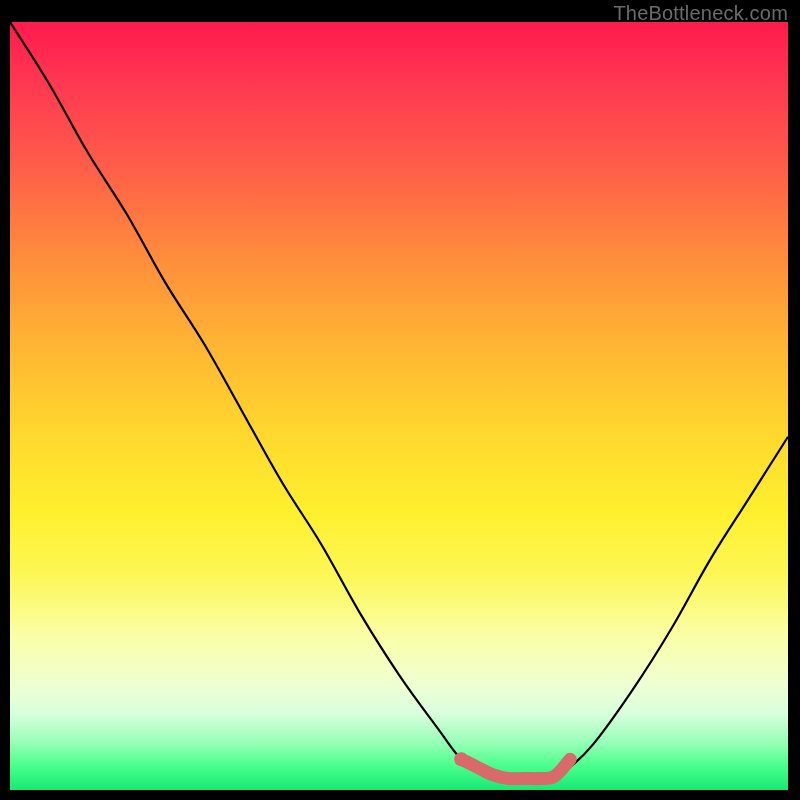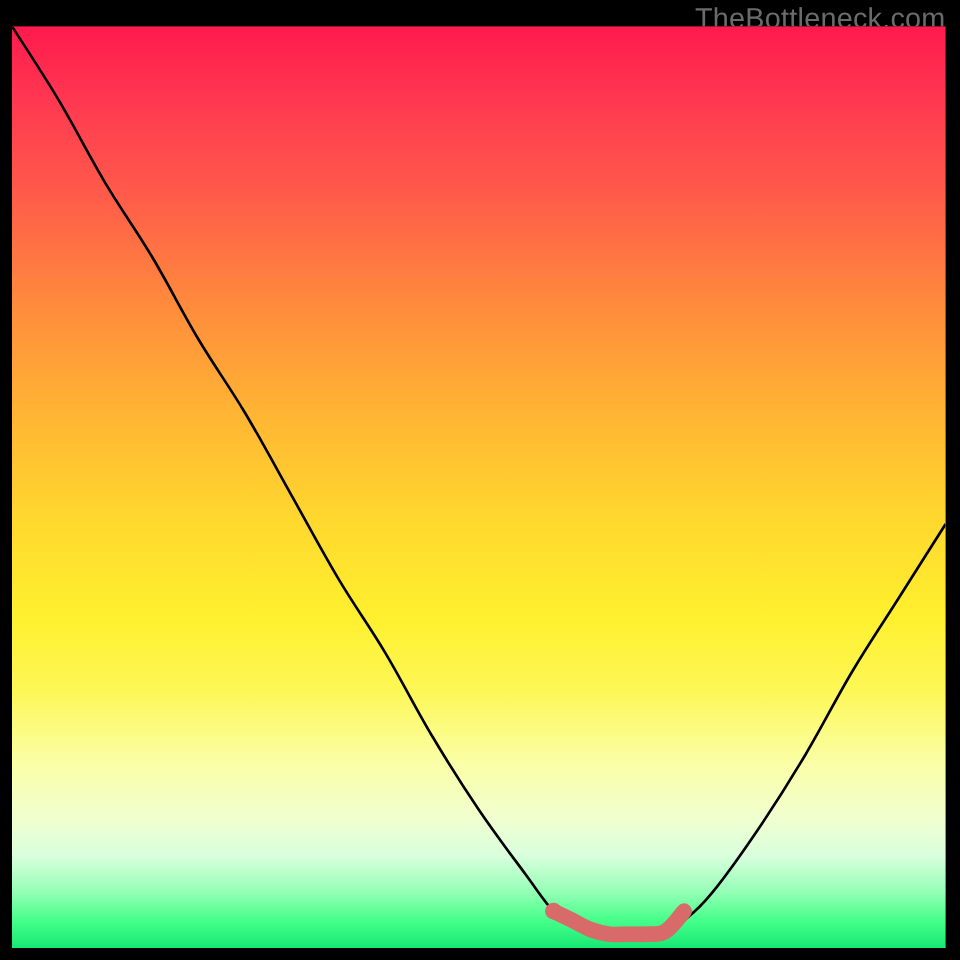--- a/index.html
+++ b/index.html
@@ -46,21 +46,21 @@
     left: 0;
     top: 0;
     width: 778px;
     height: 768px;
   }
   .watermark {
     position: absolute;
     top: 2px;
     right: 12px;
     color: #6b6b6b;
-    font-size: 24px;
+    font-size: 20px;
     letter-spacing: 0.2px;
   }
 </style>
 </head>
 <body>
 
 <div class="watermark">TheBottleneck.com</div>
 
 <div class="frame">
   <div class="plot-area"></div>

